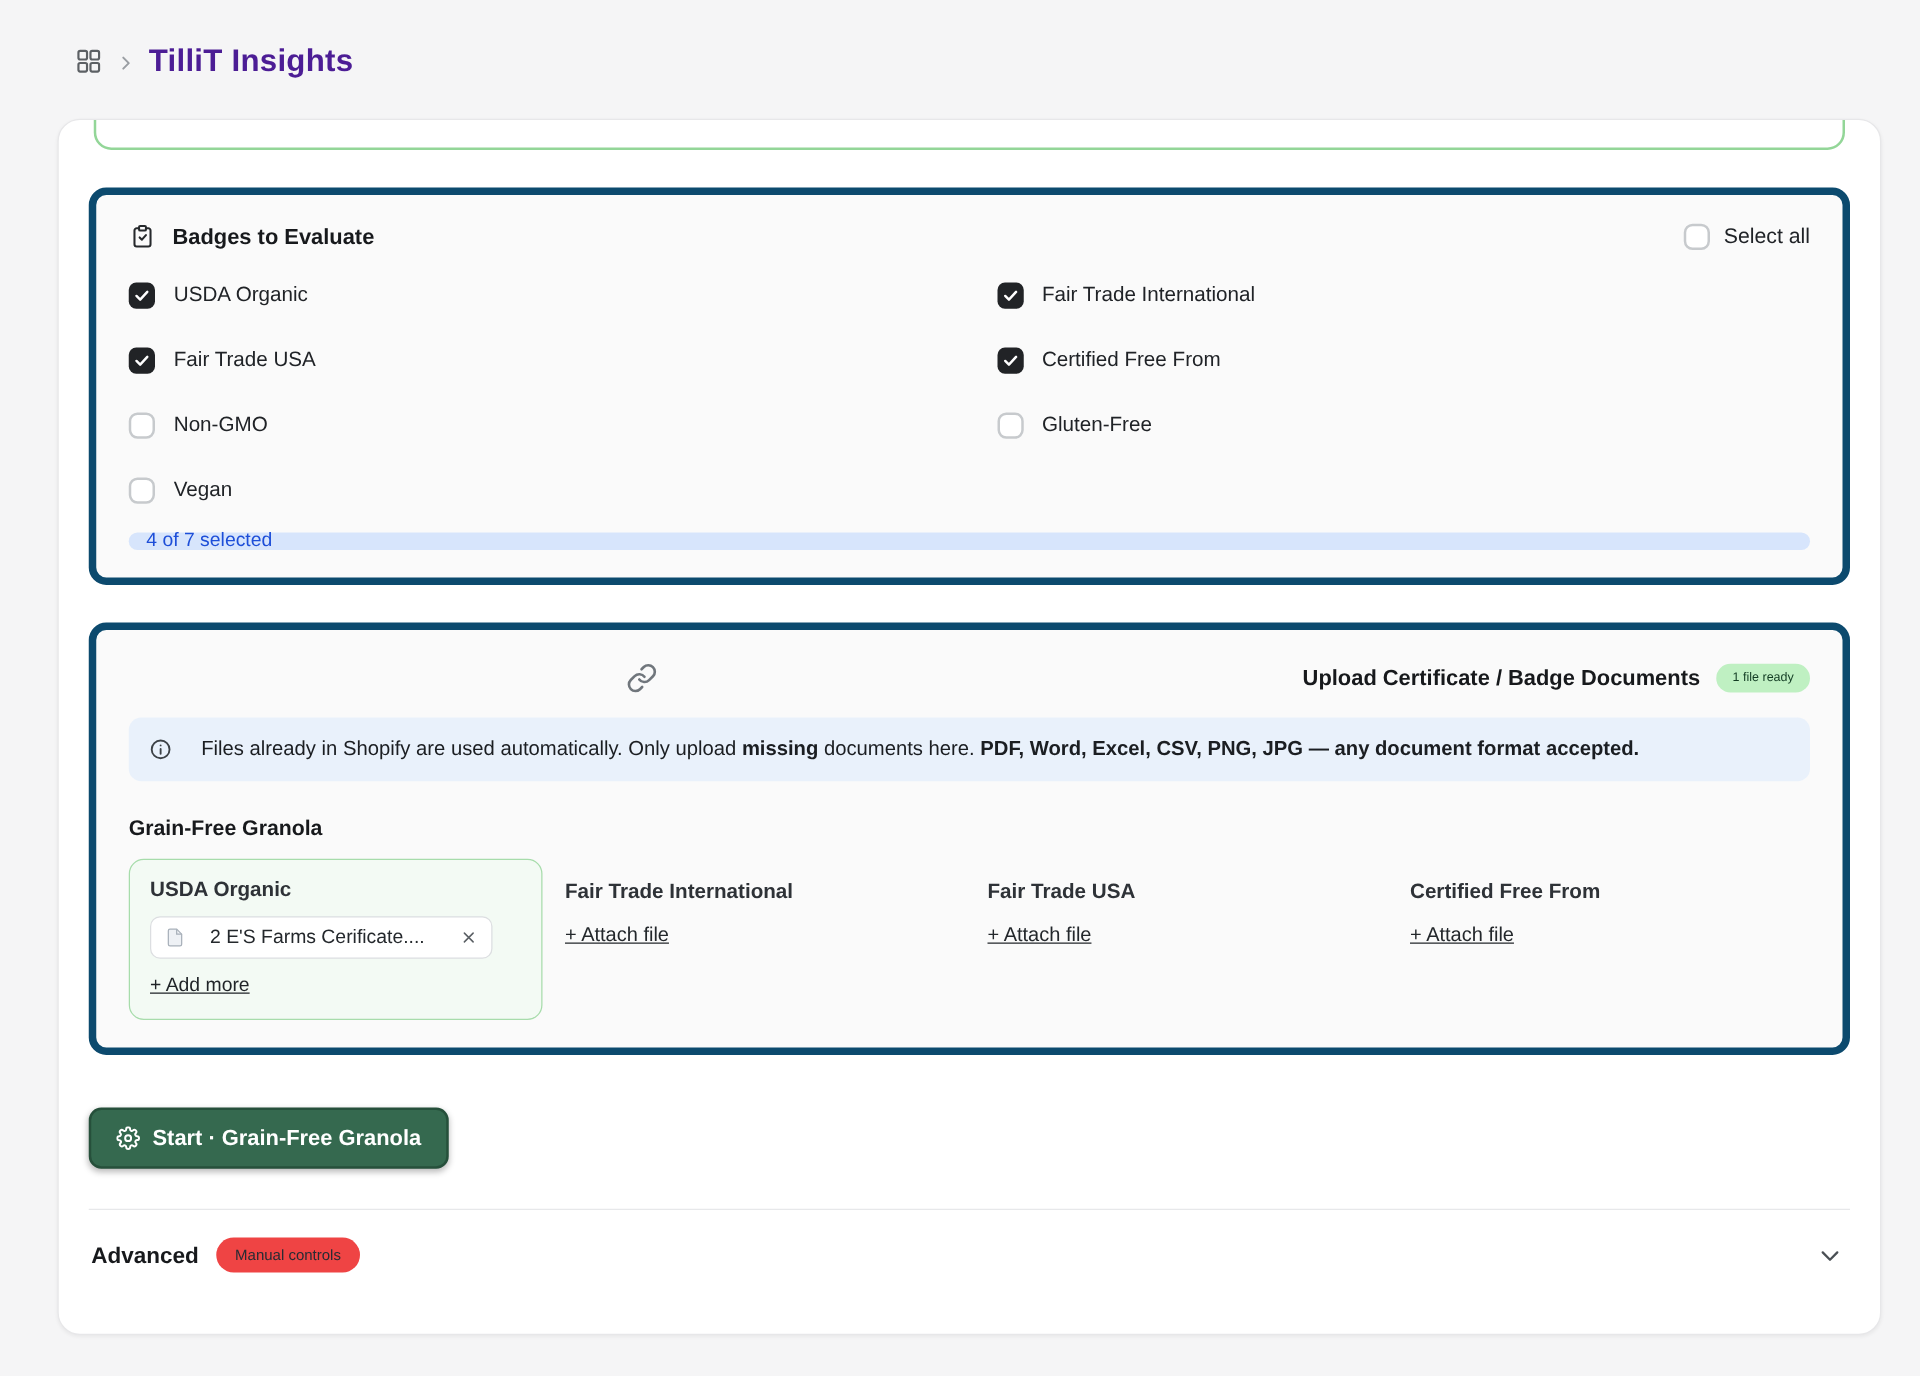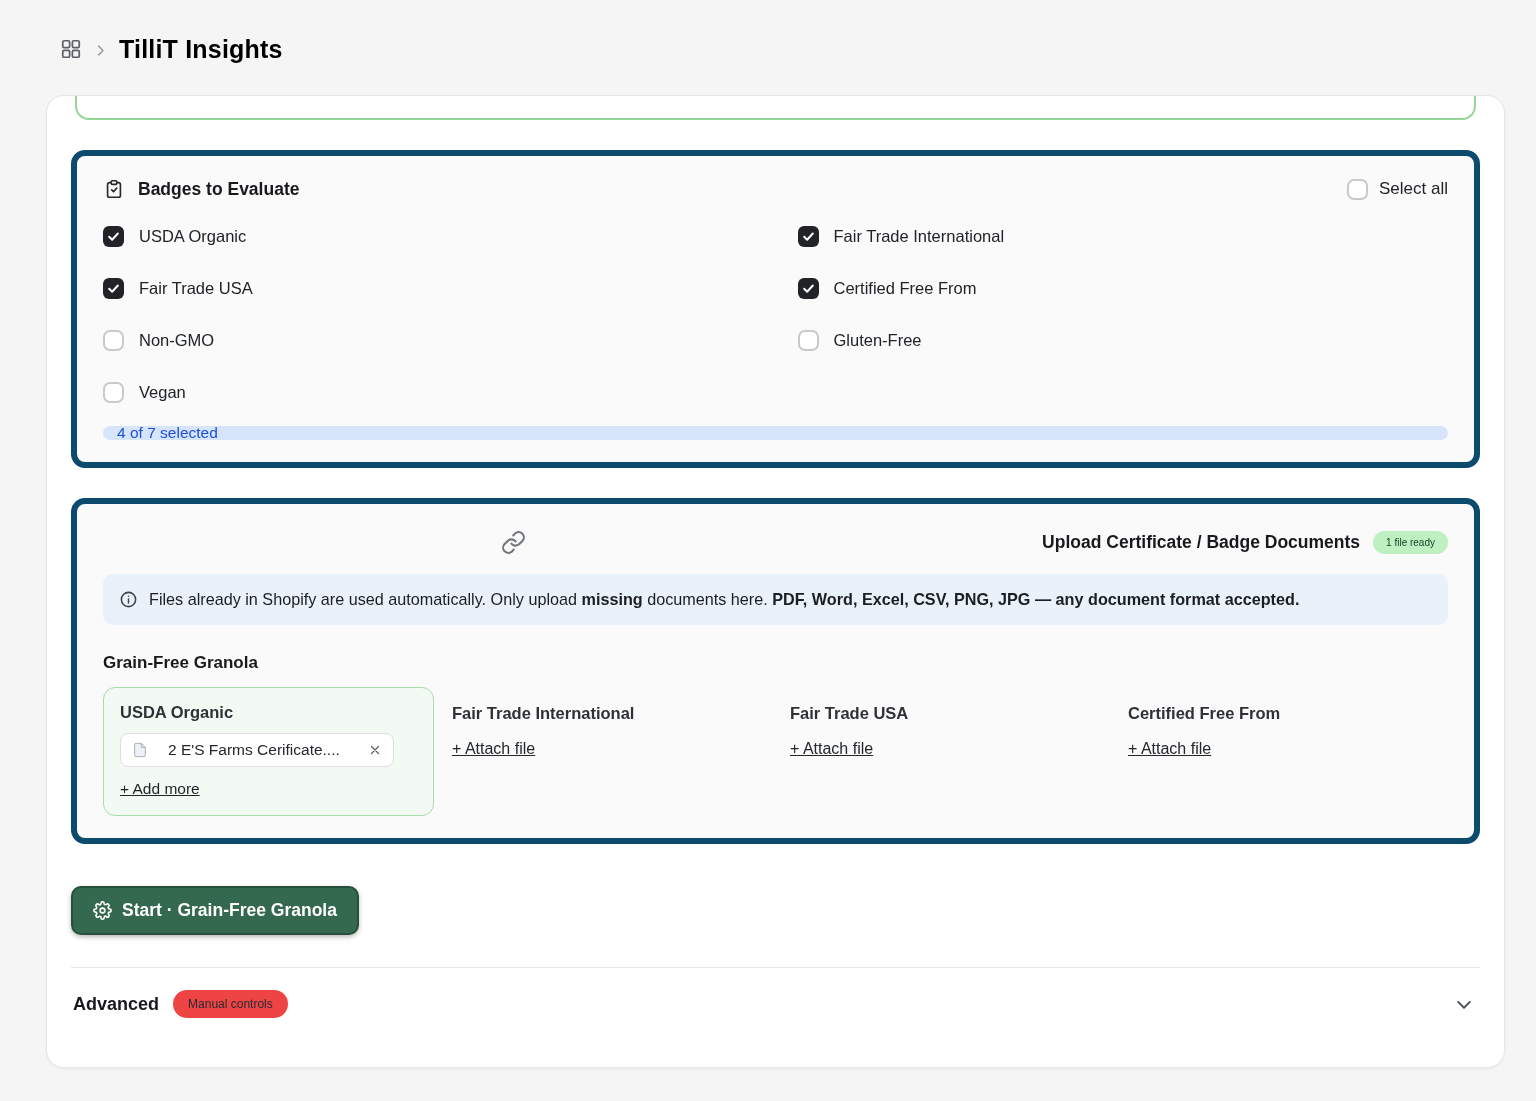--- a/index.html
+++ b/index.html
@@ -9,21 +9,21 @@
     background:#f5f5f6;
     font-family:"Liberation Sans", sans-serif;
     color:#1f2326;
     -webkit-font-smoothing:antialiased;
   }
 
   
   .app-header { display:flex; align-items:center; gap:11px; padding:33px 0 30px 60px; height:95px; }
   .app-icon { width:22px; height:22px; display:flex; }
   .crumb-chev { display:flex; margin-top:2px; }
-  .page-title { font-size:25px; font-weight:bold; color:#000000; letter-spacing:.2px; }
+  .page-title { font-size:25px; font-weight:bold; color:#4c1d95; letter-spacing:.2px; }
 
   
   .main-card {
     margin:0 31px 0 46px; height:973px; overflow:hidden;
     background:#fff; border:1px solid #e7e7e9; border-radius:18px;
     padding:0 24px; box-shadow:0 1px 3px rgba(0,0,0,.05);
   }
   .cutoff-strip {
     height:50px; margin:-26px 4px 0;
     border:2px solid #93d698; border-radius:14px;
@@ -60,21 +60,21 @@
   .upload-head { display:flex; align-items:center; min-height:32px; }
   .link-icon { display:flex; margin-left:398px; }
   .upload-title { margin-left:auto; font-size:17.5px; font-weight:bold; color:#17191c; }
   .file-ready-badge {
     margin-left:13px; background:#bff0c2; color:#123c23;
     font-size:10px; padding:6px 13px; border-radius:16px; white-space:nowrap;
   }
 
   .info-banner {
     margin-top:16px; background:#e9f1fb; border-radius:10px;
-    padding:13px 16px; display:flex; gap:11px;
+    padding:13px 16px; display:flex; gap:23px;
     font-size:16.2px; line-height:1.55; color:#1b1e22;
   }
   .info-icon { flex:none; display:flex; margin-top:3px; }
   .info-text b { font-weight:bold; }
 
   .product-name { margin-top:28px; font-size:17px; font-weight:bold; color:#17191c; }
 
   .slots { display:grid; grid-template-columns:331px 1fr 1fr 1fr; gap:14px; margin-top:14px; align-items:start; }
   .slot-card {
     border:1.6px solid #a7dcab; background:#f3faf4; border-radius:12px; padding:15px 16px 17px;

